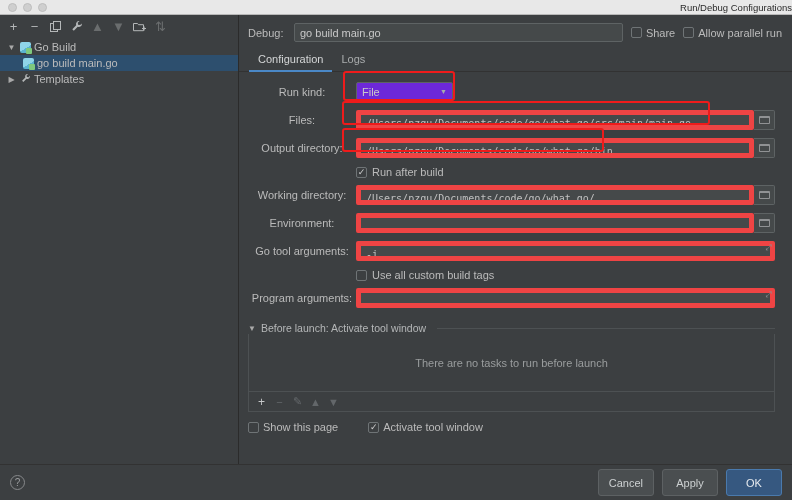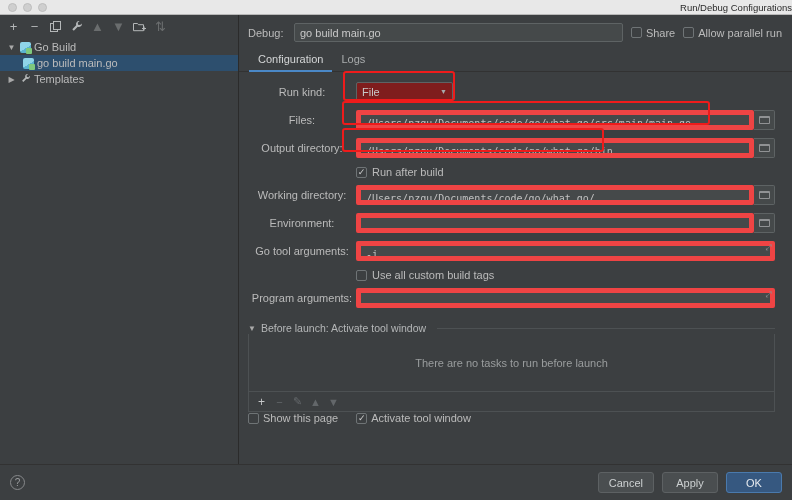--- a/index.html
+++ b/index.html
@@ -107,21 +107,21 @@
   }
   .foldericon { width: 11px; height: 8px; position: relative; }
   .foldericon::before {
     content: ''; position: absolute; inset: 0; border: 1px solid #909294;
     border-radius: 1px; border-top-width: 2px;
   }
   .expander {
     position: absolute; right: 3px; top: 2px; font-size: 8px; color: #8d9092;
   }
   .combo {
-    height: 20px; background: #7f1d1d; border: 1px solid #5e6364; border-radius: 2px;
+    height: 20px; background: #6d28d9; border: 1px solid #5e6364; border-radius: 2px;
     color: #c8c8c8; font-size: 11px; padding: 0 5px; line-height: 18px;
     display: flex; align-items: center; position: relative;
   }
   .combo.small { width: 97px; }
   .caret { margin-left: auto; font-size: 7px; color: #a7aaac; padding-left: 8px; }
   .subcheck { display: flex; align-items: center; gap: 5px; margin-left: 108px; margin-bottom: 7px; font-size: 11px; color: #bbbbbb; }
   .modicon {
     width: 12px; height: 10px; margin-right: 4px; position: relative; flex: 0 0 12px;
   }
   .modicon::before {
@@ -141,33 +141,33 @@
     border: 1px solid #4d5153; border-top: none; height: 58px;
     display: flex; align-items: center; justify-content: center;
     font-size: 11px; color: #9a9d9e; margin-top: 0;
   }
   .blbar {
     height: 20px; border: 1px solid #4d5153; border-top: none;
     display: flex; align-items: center; gap: 3px; padding: 0 5px;
   }
   .blbtn { font-size: 12px; color: #c6c8c9; width: 15px; text-align: center; }
   .blbtn.dim { color: #63676a; font-size: 11px; }
-  .bottomchecks { display: flex; align-items: center; gap: 18px; }
+  .bottomchecks { display: flex; align-items: center; gap: 30px; margin-top: 9px; }
   
   .footer {
     height: 36px; flex: 0 0 36px; display: flex; align-items: center;
     padding: 0 10px; border-top: 1px solid #323232; background: #3c3f41;
   }
   .helpbtn {
     width: 15px; height: 15px; border-radius: 50%; border: 1px solid #87898b;
     color: #9b9d9f; font-size: 10px; display: flex; align-items: center; justify-content: center;
   }
   .fbtns { margin-left: auto; display: flex; gap: 8px; }
   .btn {
-    min-width: 56px; height: 21px; border-radius: 3px; font-size: 11px;
+    min-width: 56px; height: 27px; border-radius: 3px; font-size: 11px;
     display: flex; align-items: center; justify-content: center;
     background: #4a4e50; border: 1px solid #5d6163; color: #ccd0d1; padding: 0 10px;
   }
   .btn.primary { background: #365880; border-color: #4a7aad; color: #e6eaee; }
   
   .annot { position: absolute; border: 2px solid #ee1b1b; border-radius: 3px; pointer-events: none; }
 </style>
 </head>
 <body>
 

